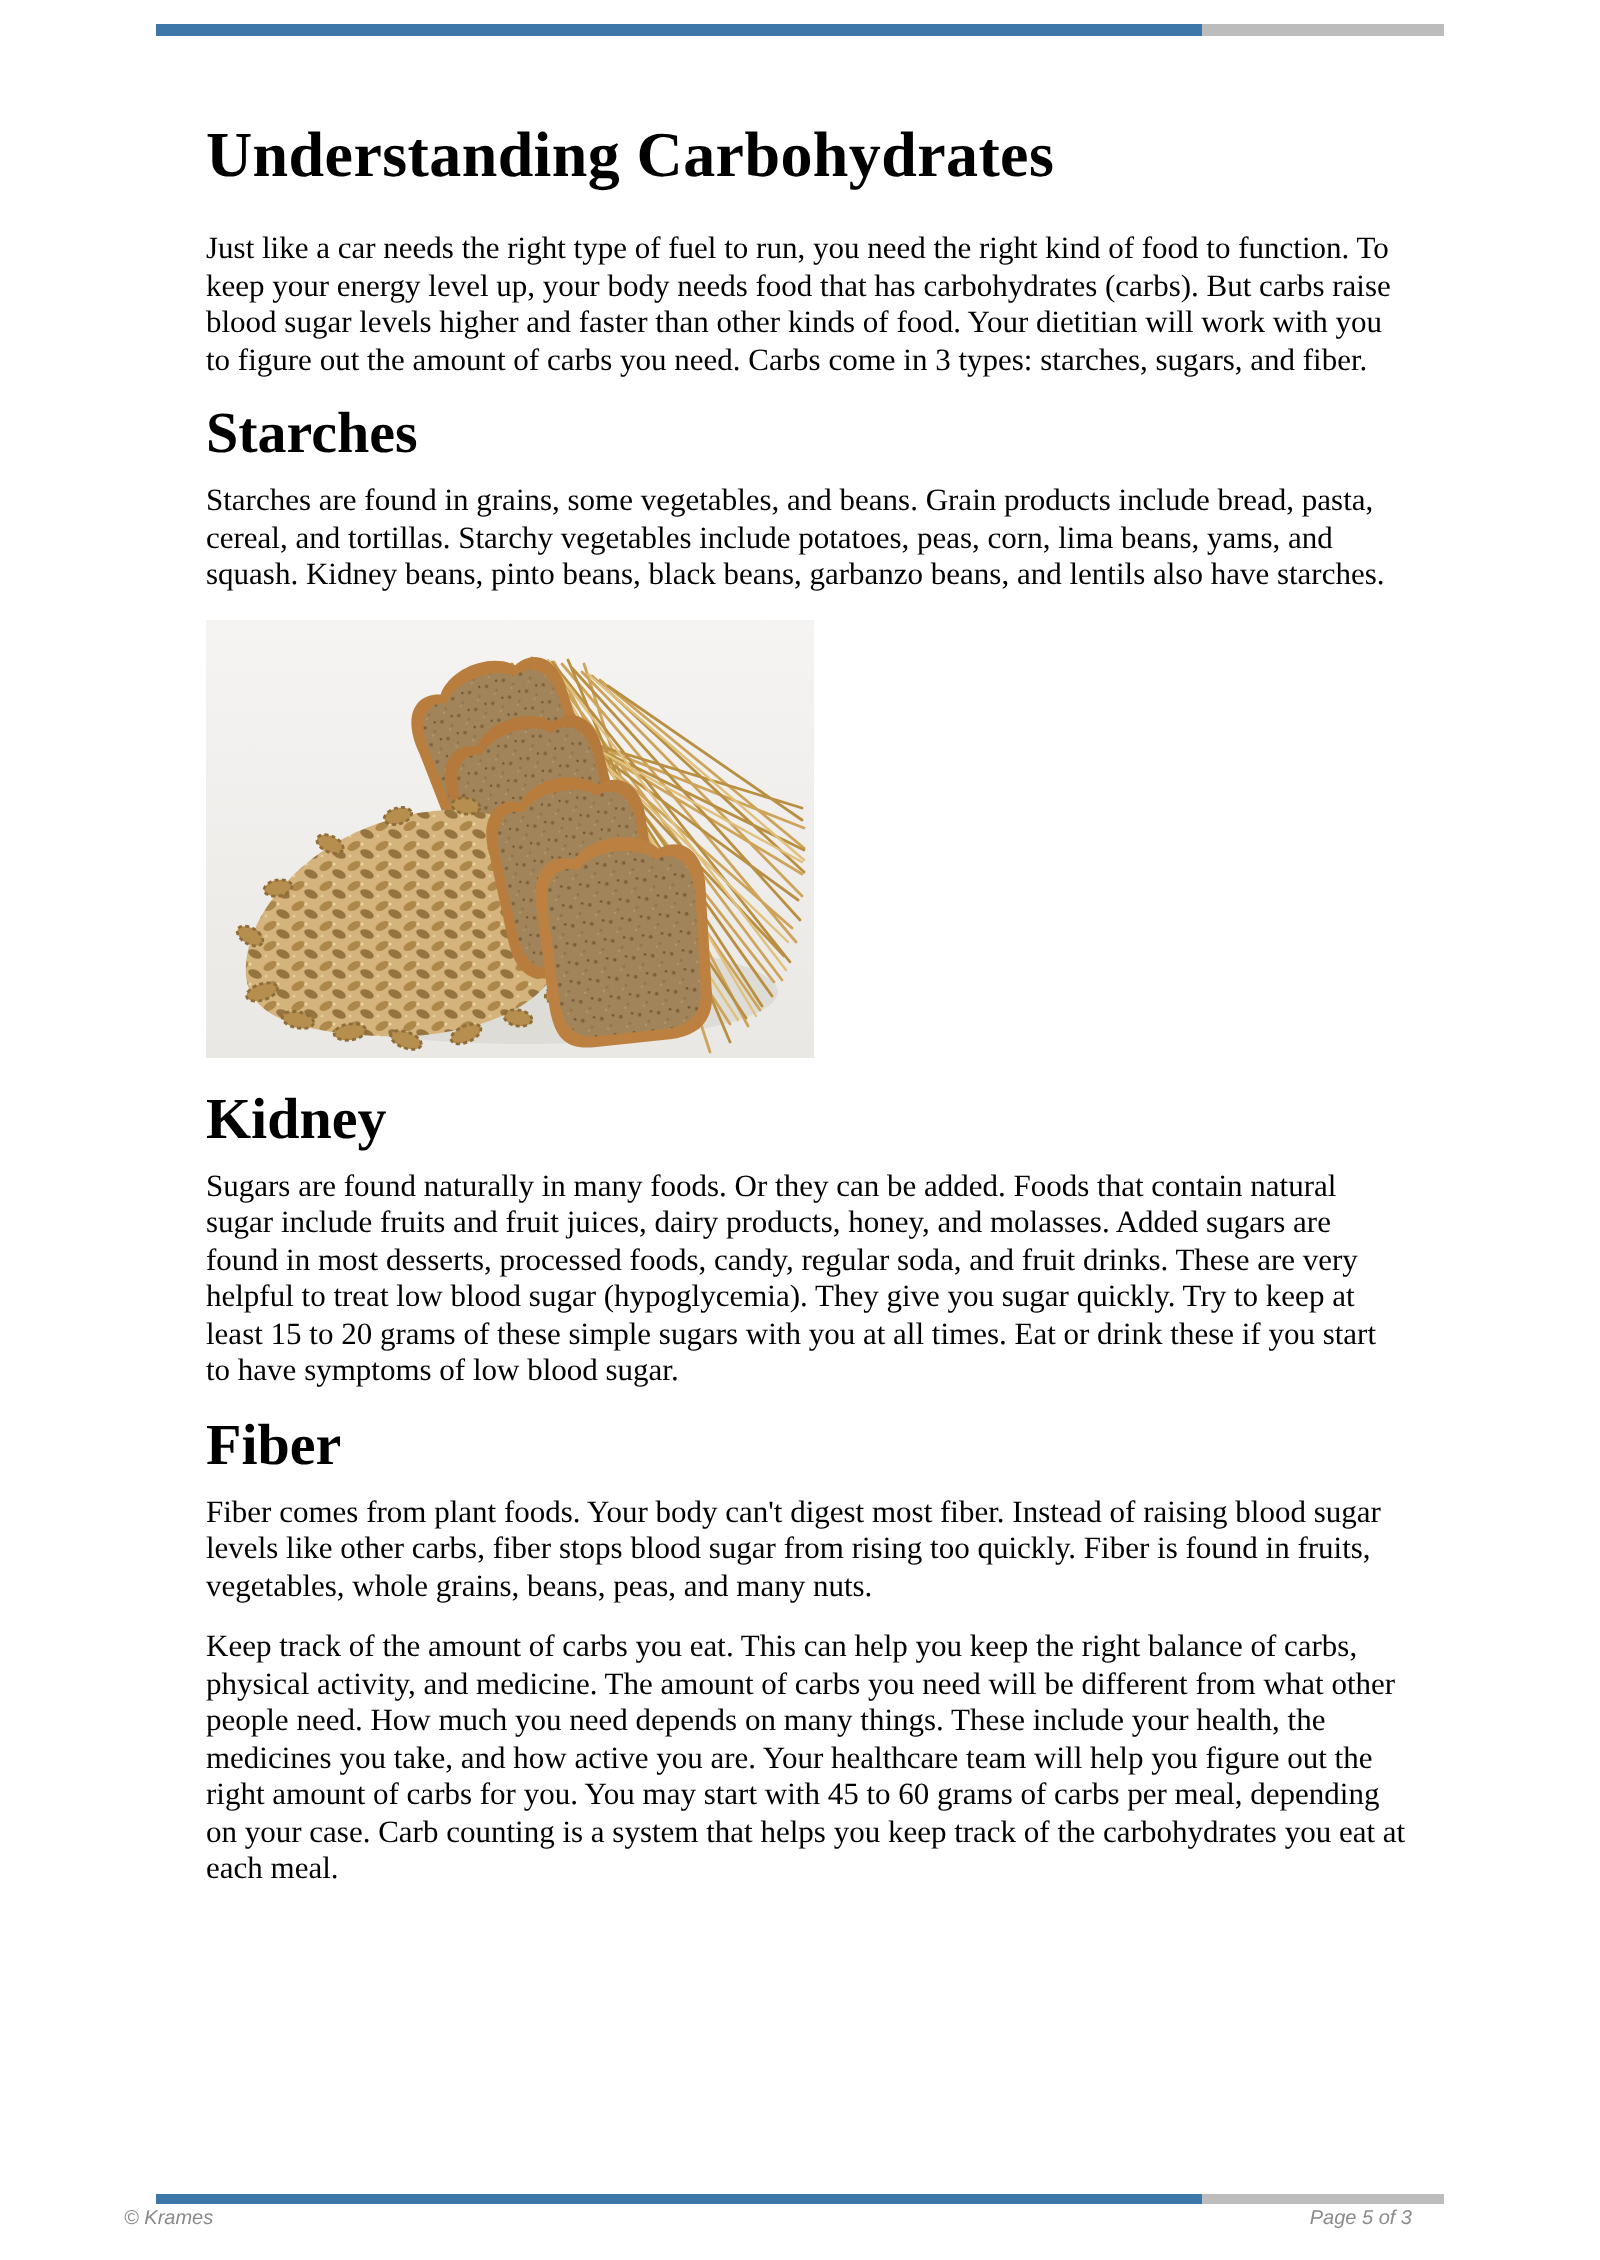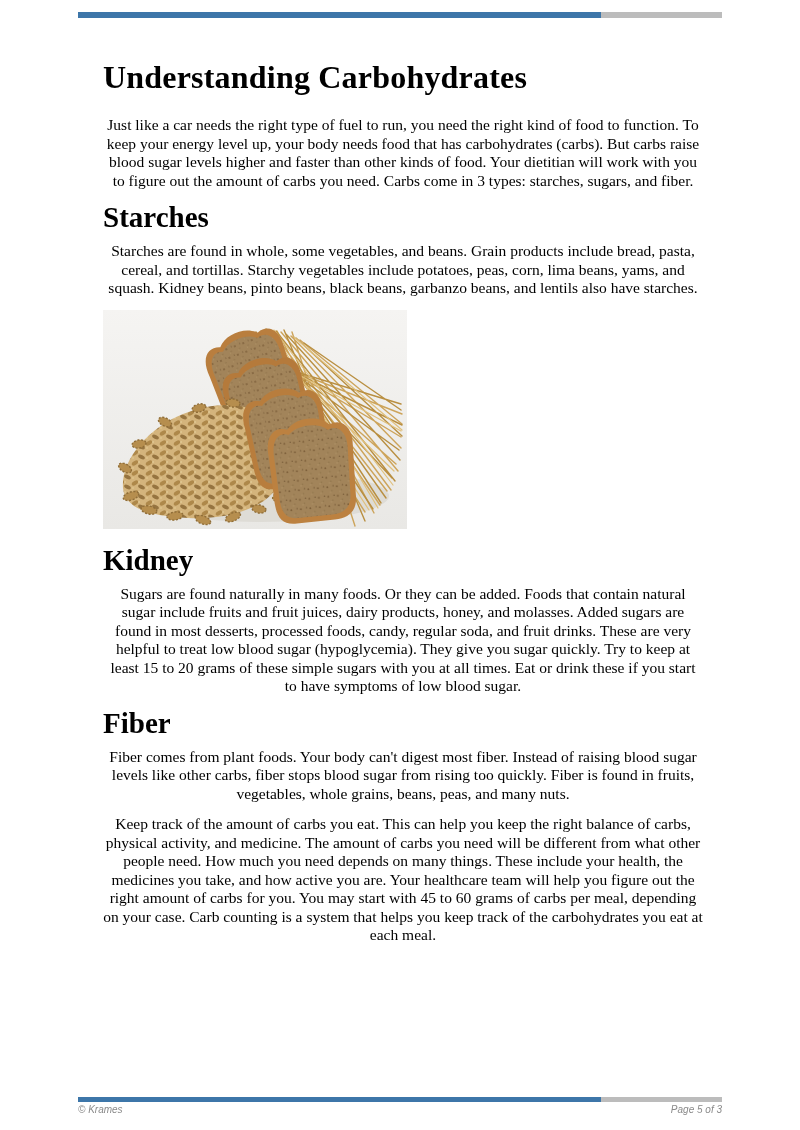--- a/index.html
+++ b/index.html
@@ -22,30 +22,30 @@
   h1.doc-title {
     font-size:32px; line-height:38px; font-weight:bold;
     margin:58px 0 20px 0; letter-spacing:0.2px;
   }
   h2.sec-heading {
     font-size:29px; line-height:26px; font-weight:bold;
     margin:14px 0 12px 0;
   }
   p.body-text {
     font-size:15.5px; line-height:18.5px; margin:0 0 12px 0;
-    text-align:center;
+    text-align:left;
   }
 
   figure.photo {
     margin:12px 0 18px 0; width:304px; height:219px; padding:0;
   }
   figure.photo svg { display:block; }
 
   .footer-row {
-    position:absolute; top:1104px; left:78px; width:644px;
+    position:absolute; top:1104px; left:62px; width:644px;
     display:flex; justify-content:space-between;
     font-family:"Liberation Sans", sans-serif; font-style:italic;
     font-size:10px; color:#8a8a8a;
   }
 </style>
 </head>
 <body>
 
 <div class="page">
 
@@ -55,21 +55,21 @@
   </div>
 
   <div class="content">
 
     <h1 class="doc-title">Understanding Carbohydrates</h1>
 
     <p class="body-text">Just like a car needs the right type of fuel to run, you need the right kind of food to function. To keep your energy level up, your body needs food that has carbohydrates (carbs). But carbs raise blood sugar levels higher and faster than other kinds of food. Your dietitian will work with you to figure out the amount of carbs you need. Carbs come in 3 types: starches, sugars, and fiber.</p>
 
     <section>
       <h2 class="sec-heading">Starches</h2>
-      <p class="body-text">Starches are found in whole, some vegetables, and beans. Grain products include bread, pasta, cereal, and tortillas. Starchy vegetables include potatoes, peas, corn, lima beans, yams, and squash. Kidney beans, pinto beans, black beans, garbanzo beans, and lentils also have starches.</p>
+      <p class="body-text">Starches are found in grains, some vegetables, and beans. Grain products include bread, pasta, cereal, and tortillas. Starchy vegetables include potatoes, peas, corn, lima beans, yams, and squash. Kidney beans, pinto beans, black beans, garbanzo beans, and lentils also have starches.</p>
 
       <figure class="photo" role="img" aria-label="Slices of whole grain bread with rotini pasta and uncooked spaghetti">
         <svg width="304" height="219" viewBox="0 0 304 219" xmlns="http://www.w3.org/2000/svg">
           <defs>
             <linearGradient id="bgGrad" x1="0" y1="0" x2="0" y2="1">
               <stop offset="0" stop-color="#f5f4f2"></stop>
               <stop offset="1" stop-color="#e9e8e5"></stop>
             </linearGradient>
             <pattern id="crumbPat" width="9" height="9" patternUnits="userSpaceOnUse">
               <rect width="9" height="9" fill="#a2845a"></rect>

